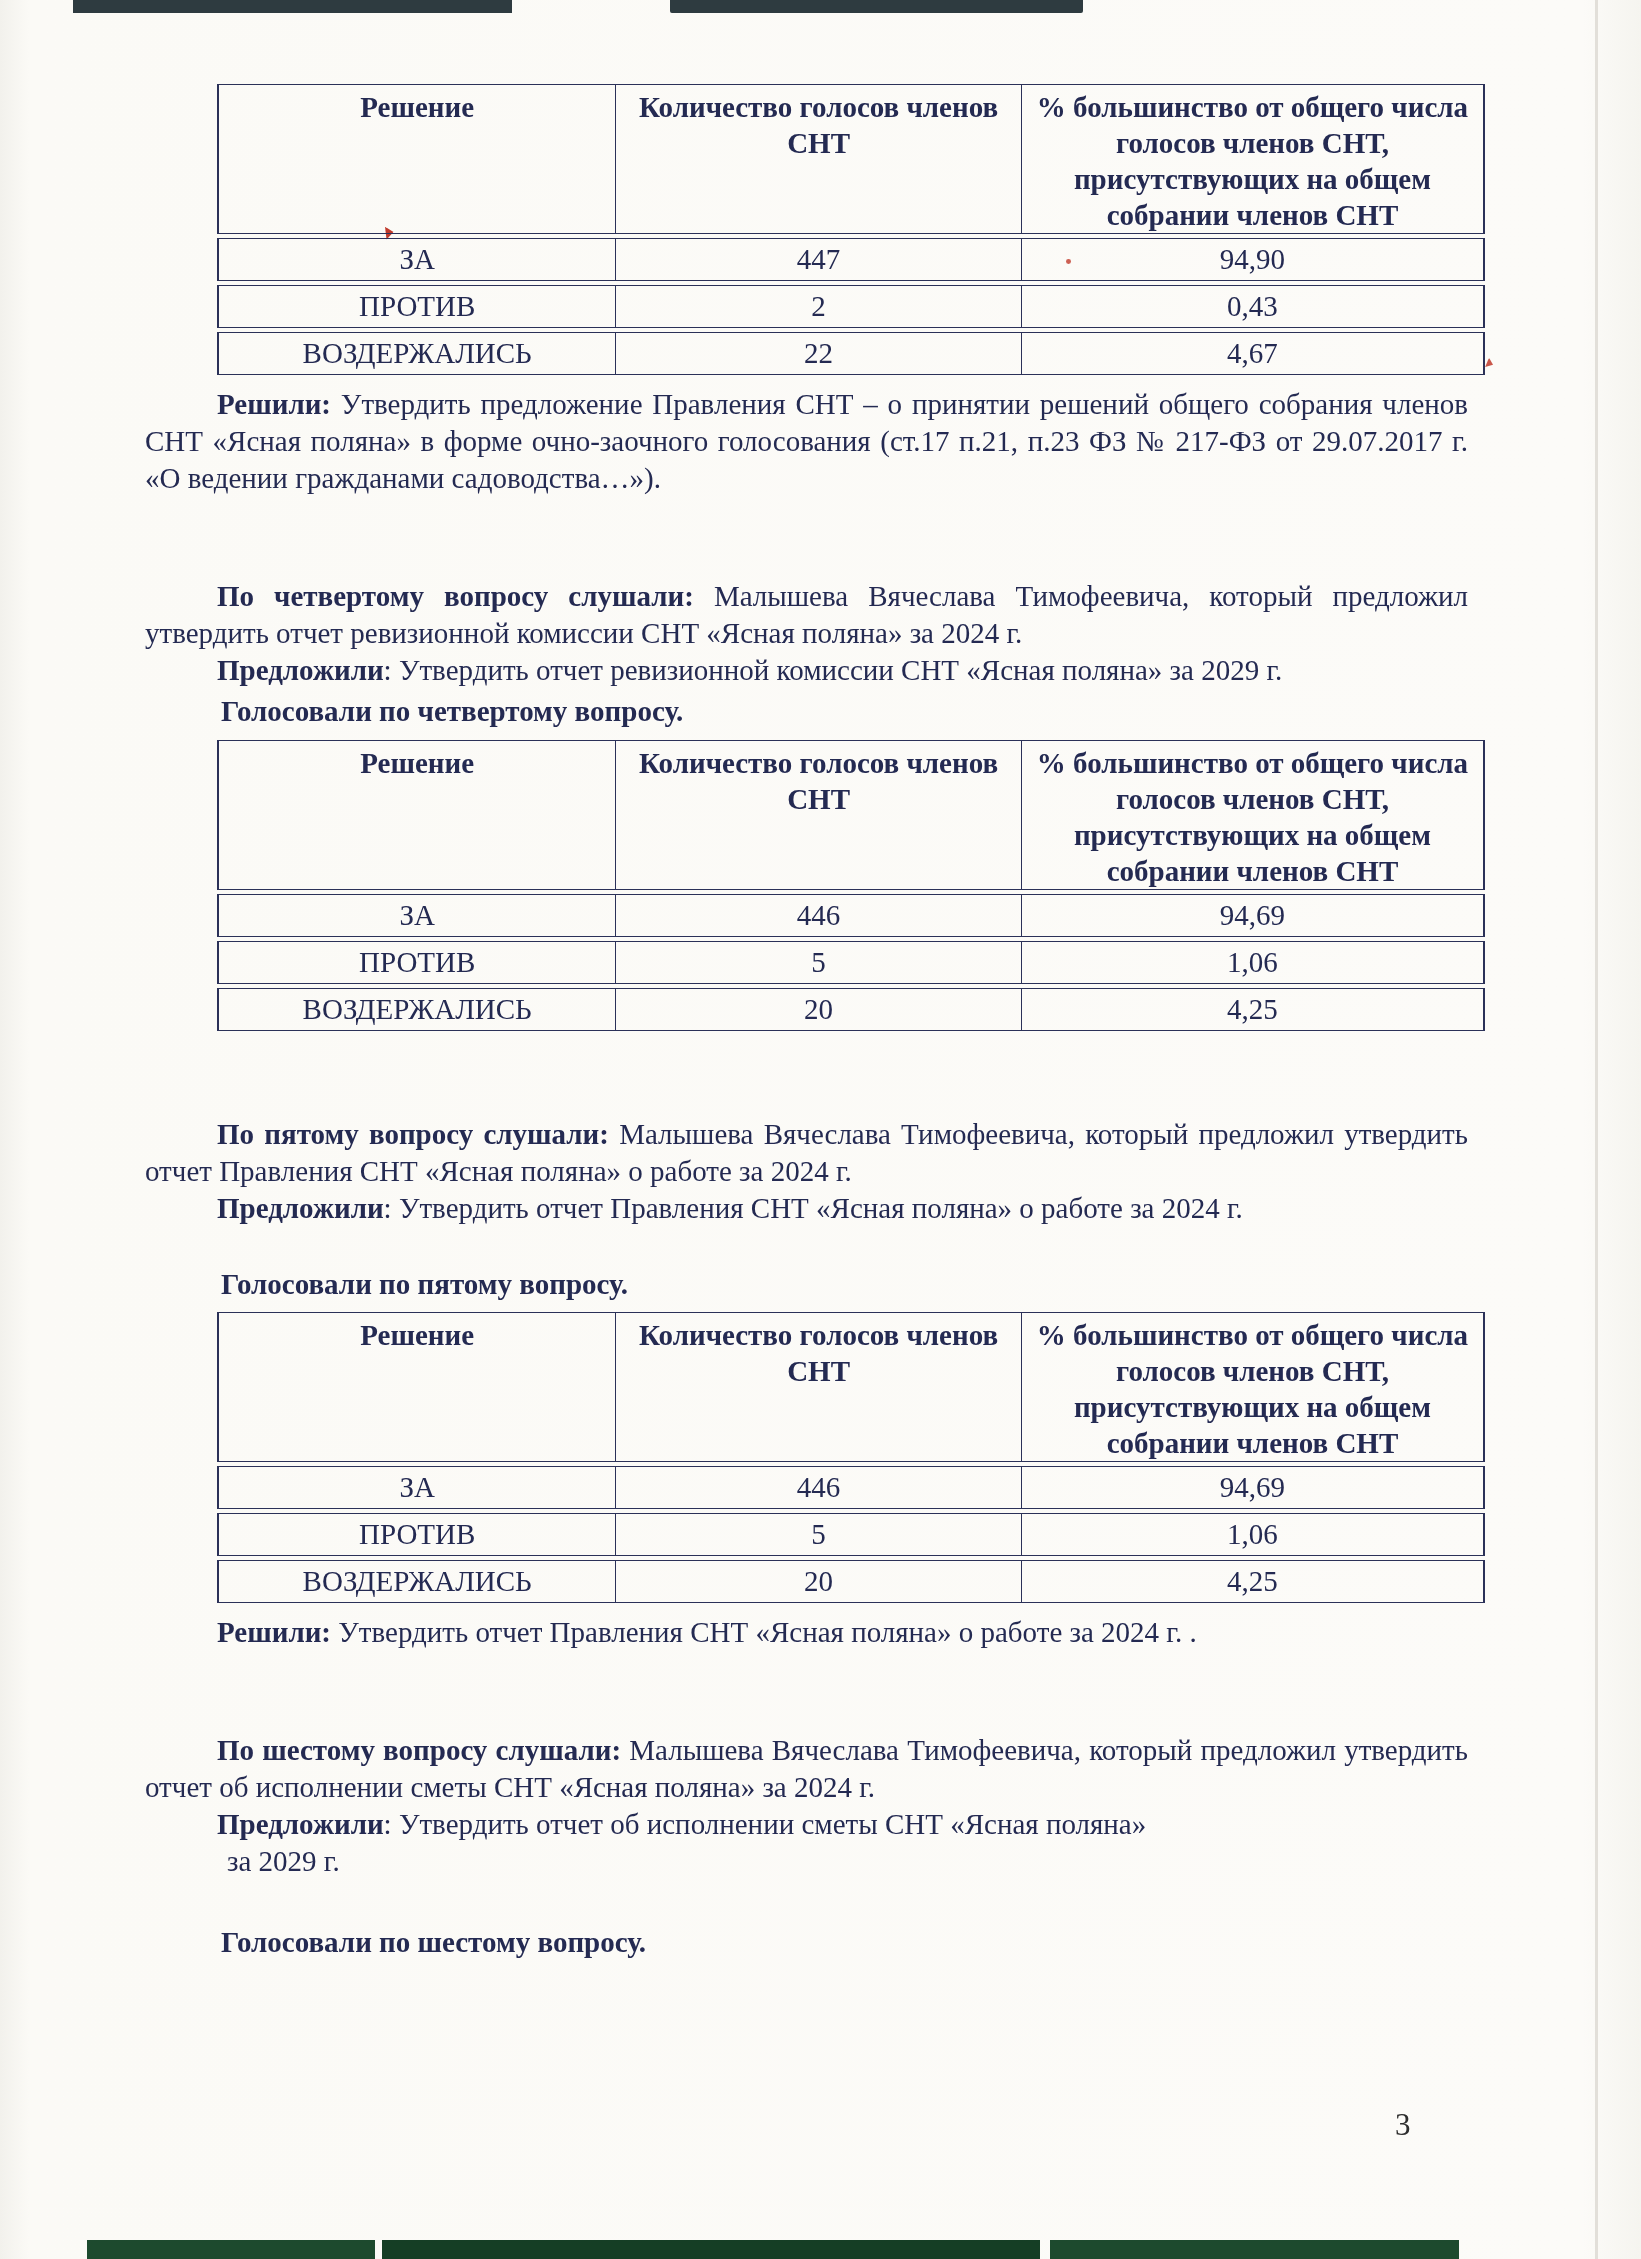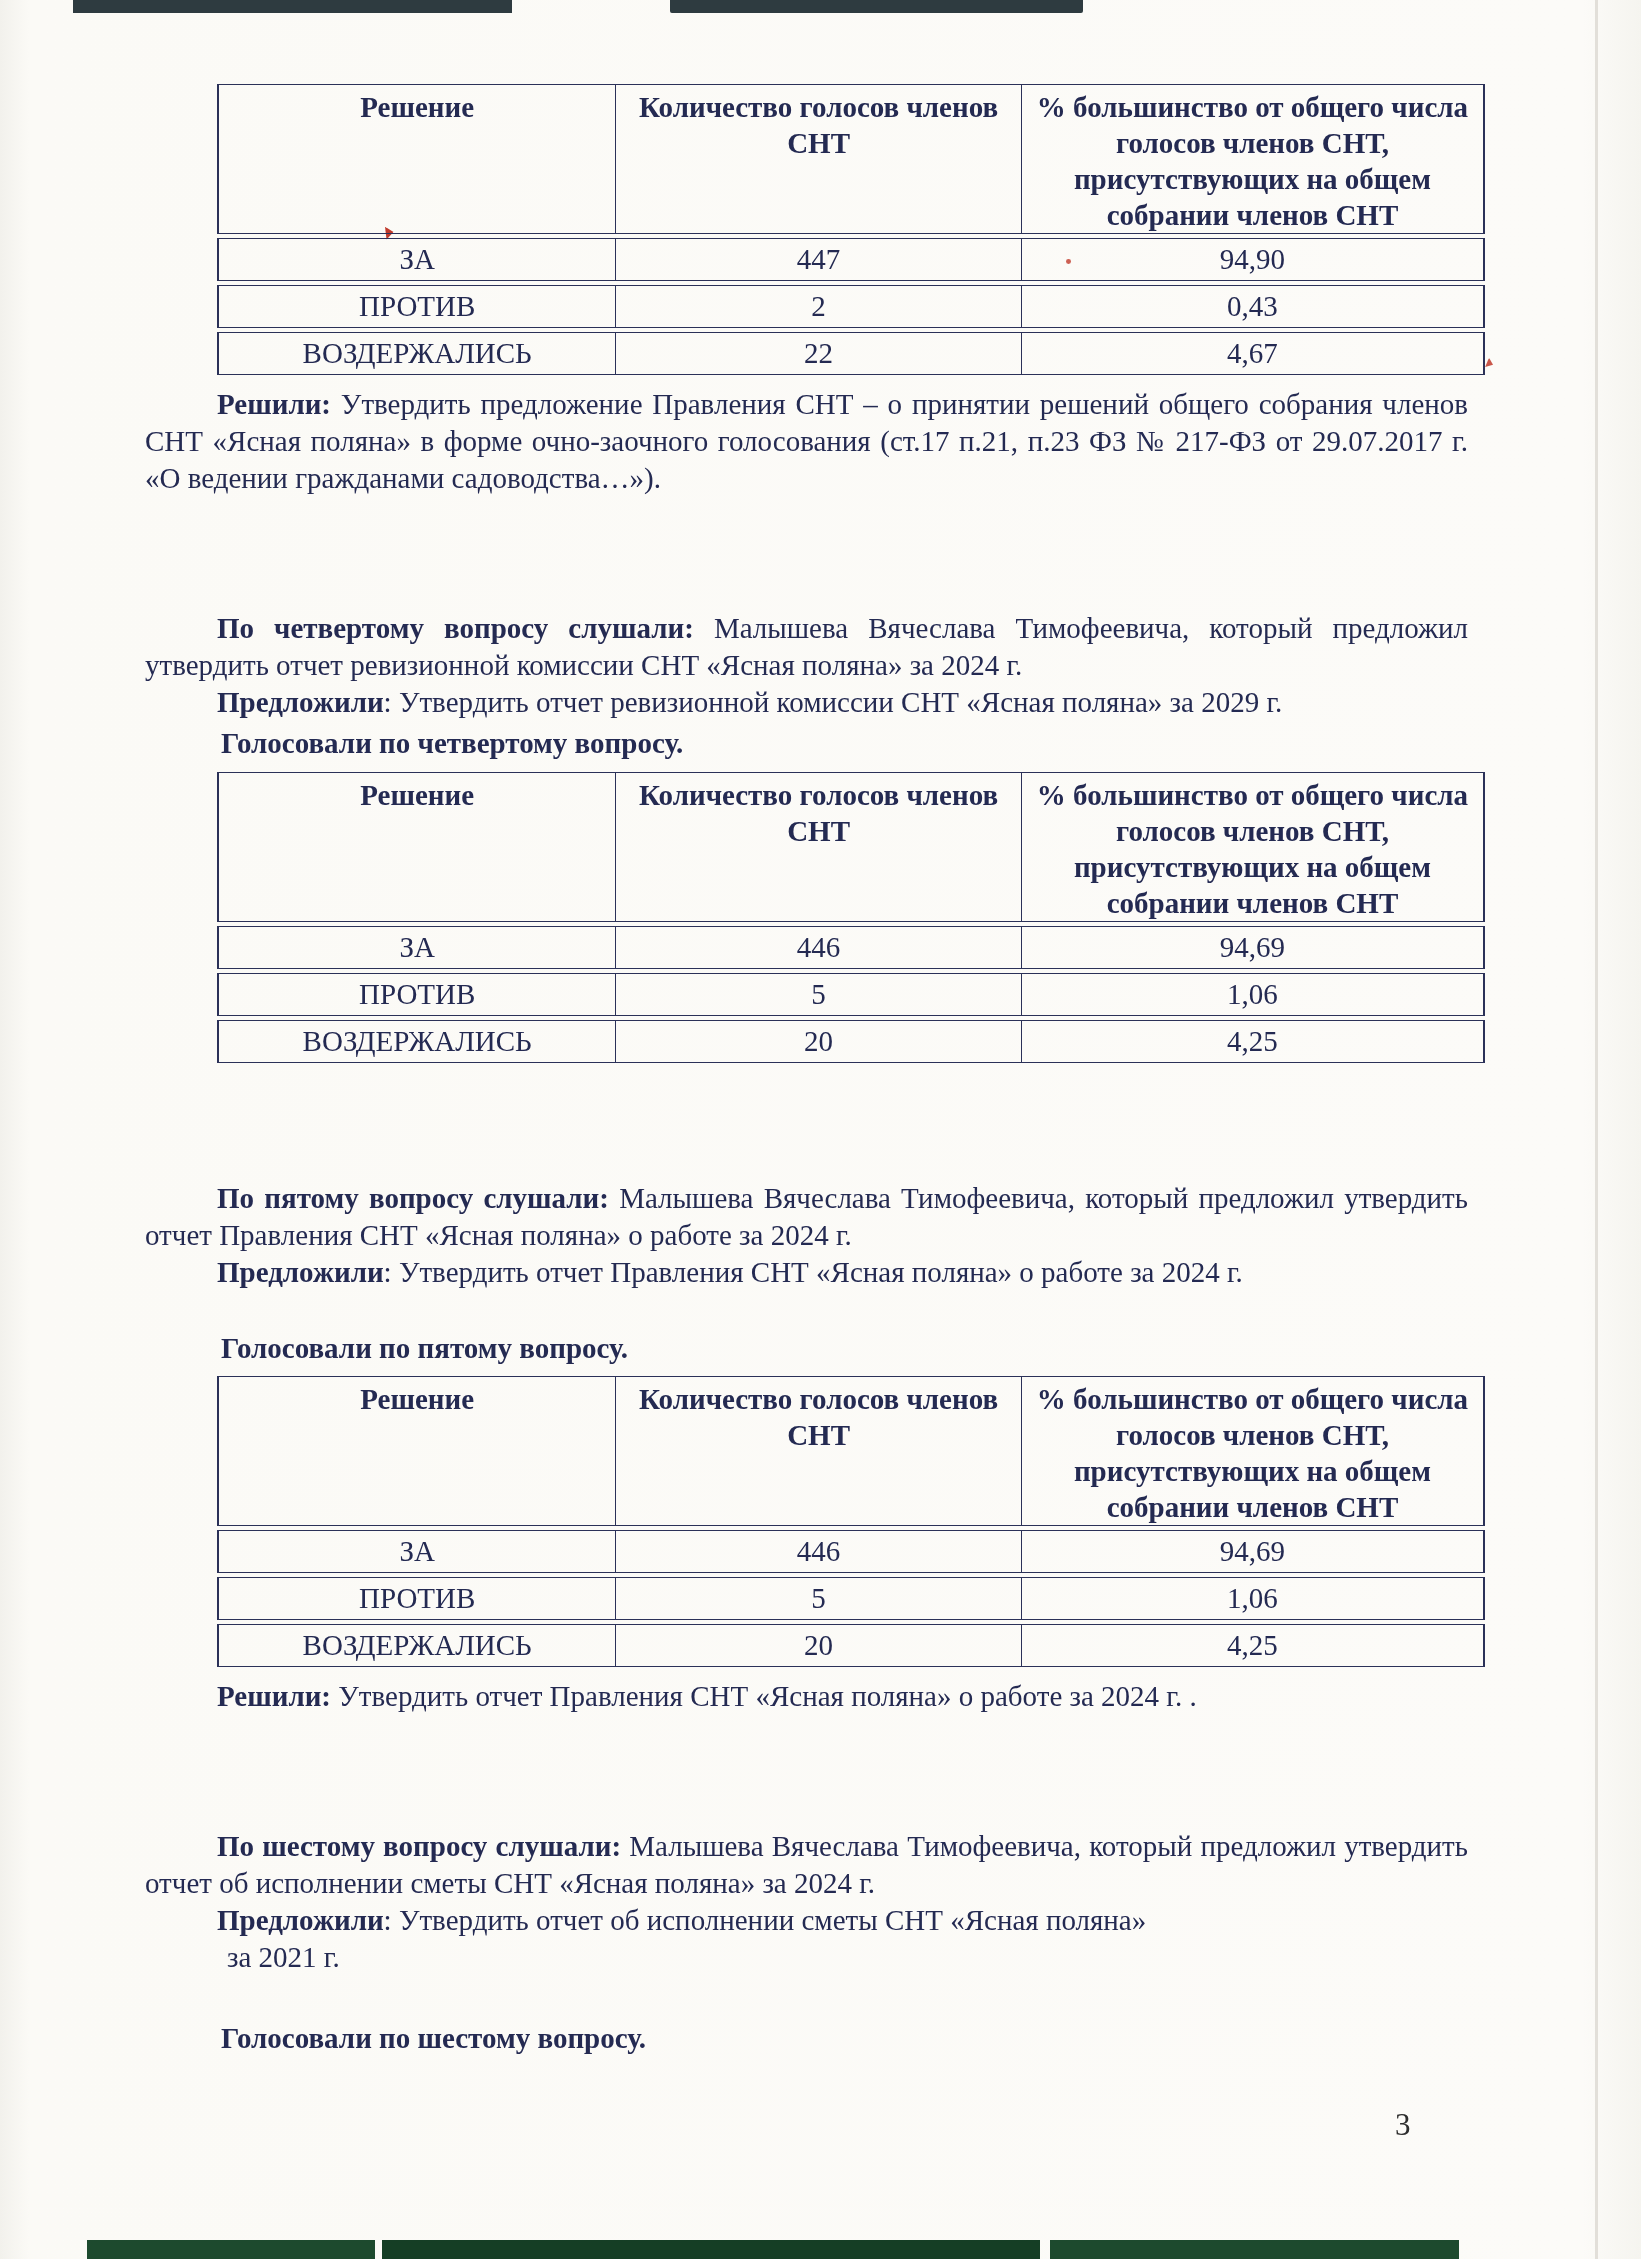--- a/index.html
+++ b/index.html
@@ -46,21 +46,21 @@
     margin: 4px;
     font-size: 29px;
     line-height: 37px;
     font-weight: bold;
     text-indent: 72px;
     text-align: left;
   }
   .line2 { margin: 0; font-size: 29px; line-height: 37px; padding-left: 82px; }
   .mt-sm  { margin-top: 39px; }
   .mt-md  { margin-top: 44px; }
-  .mt-big { margin-top: 113px; }
+  .mt-big { margin-top: 81px; }
   .mt-row { margin-top: 7px; }
 
   table.vote-table {
     border-collapse: separate;
     border-spacing: 0 4.8px;
     margin-left: 72px;
     width: 1234px;
     table-layout: fixed;
     margin-top: 5.8px;
   }
@@ -205,21 +205,21 @@
           </tr>
         </tbody>
       </table>
 
       <p class="para mt-row"><b class="bold">Решили:</b><span> Утвердить отчет Правления СНТ «Ясная поляна»  о работе за 2024 г. .</span></p>
     </section>
 
     <section>
       <p class="para mt-big"><b class="bold">По шестому вопросу слушали:</b><span> Малышева Вячеслава Тимофеевича, который предложил утвердить отчет об исполнении сметы СНТ «Ясная поляна»  за 2024 г.</span></p>
       <p class="para"><b class="bold">Предложили</b><span>: Утвердить отчет об исполнении сметы СНТ «Ясная поляна»</span></p>
-      <p class="line2">за 2021 г.</p>
+      <p class="line2">за 2029 г.</p>
       <p class="voted-heading mt-md">Голосовали по шестому вопросу.</p>
     </section>
 
   </main>
 
   <div class="page-number">3</div>
 
   <div class="bottom-seg a"></div>
   <div class="bottom-seg b"></div>
   <div class="bottom-seg c"></div>

